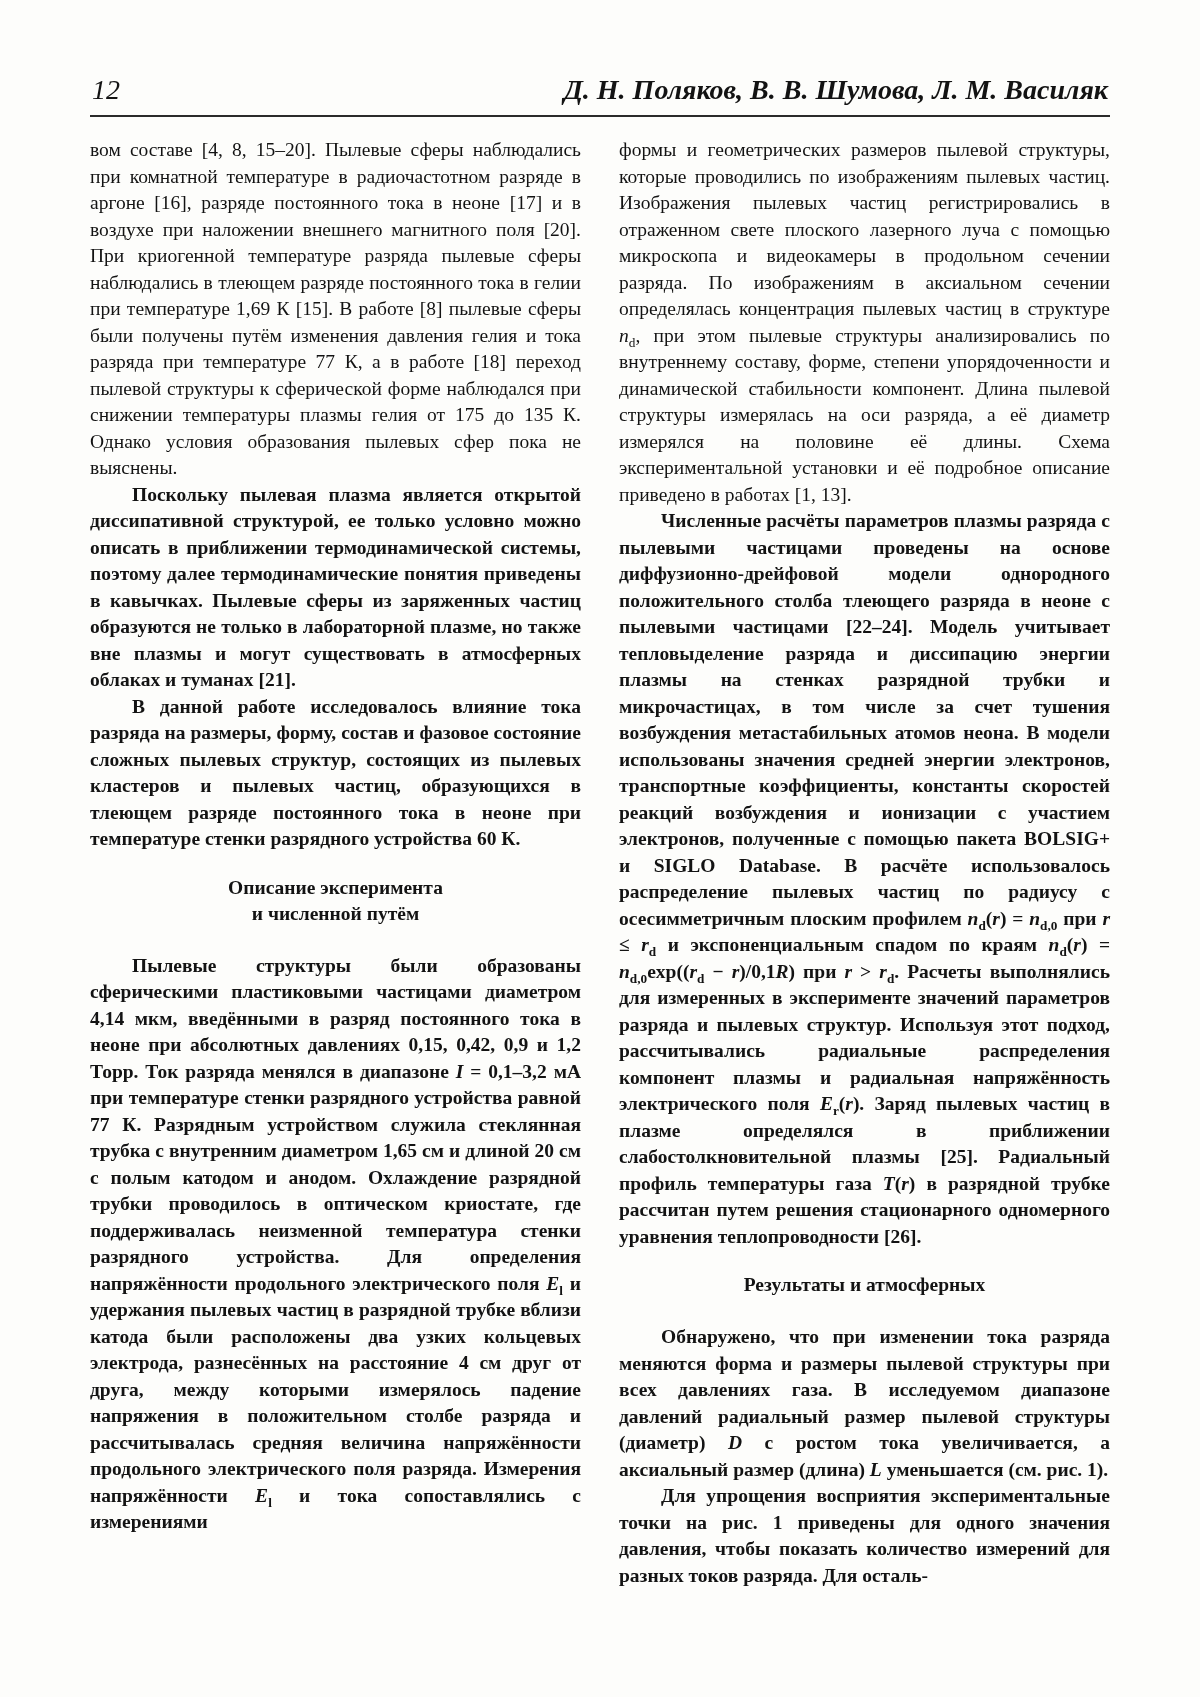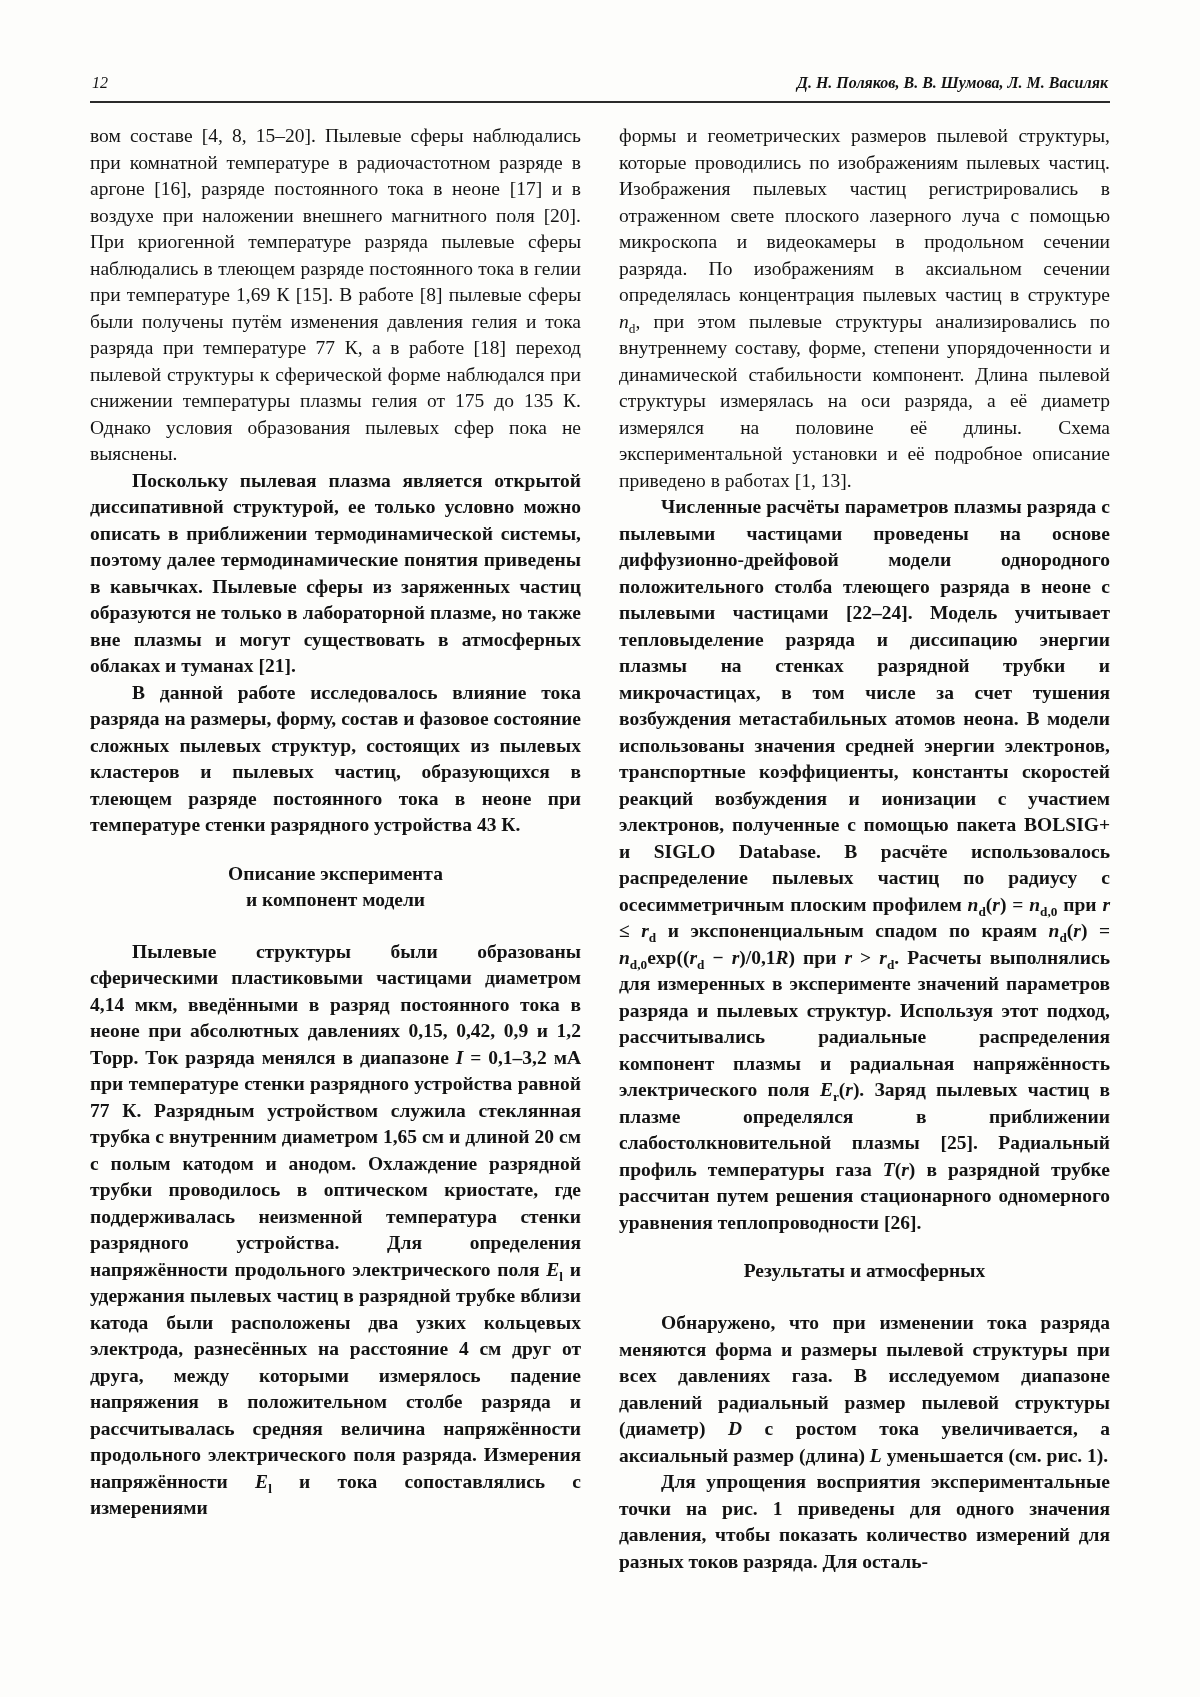--- a/index.html
+++ b/index.html
@@ -13,21 +13,21 @@
   }
   .page {
     width: 1200px;
     height: 1697px;
     padding: 74px 90px 40px 90px;
   }
   .running-head {
     display: flex;
     justify-content: space-between;
     align-items: flex-end;
-    font-size: 16px;
+    font-size: 28px;
     padding: 0 2px 9px 2px;
   }
   .running-head .page-number { font-style: italic; }
   .running-head .authors { font-style: italic; font-weight: bold; }
   .header-rule {
     border: 0;
     border-top: 2px solid #2a2a2a;
     height: 0;
     margin-bottom: 20px;
   }
@@ -67,24 +67,24 @@
     <span class="authors">Д. Н. Поляков, В. В. Шумова, Л. М. Василяк</span>
   </header>
 
   <hr class="header-rule">
 
   <main class="columns">
 
     <section class="col">
       <p class="para">вом составе [4, 8, 15–20]. Пылевые сферы наблюдались при комнатной температуре в радиочастотном разряде в аргоне [16], разряде постоянного тока в неоне [17] и в воздухе при наложении внешнего магнитного поля [20]. При криогенной температуре разряда пылевые сферы наблюдались в тлеющем разряде постоянного тока в гелии при температуре 1,69 К [15]. В работе [8] пылевые сферы были получены путём изменения давления гелия и тока разряда при температуре 77 К, а в работе [18] переход пылевой структуры к сферической форме наблюдался при снижении температуры плазмы гелия от 175 до 135 К. Однако условия образования пылевых сфер пока не выяснены.</p>
       <p class="para indent">Поскольку пылевая плазма является открытой диссипативной структурой, ее только условно можно описать в приближении термодинамической системы, поэтому далее термодинамические понятия приведены в кавычках. Пылевые сферы из заряженных частиц образуются не только в лабораторной плазме, но также вне плазмы и могут существовать в атмосферных облаках и туманах [21].</p>
-      <p class="para indent">В данной работе исследовалось влияние тока разряда на размеры, форму, состав и фазовое состояние сложных пылевых структур, состоящих из пылевых кластеров и пылевых частиц, образующихся в тлеющем разряде постоянного тока в неоне при температуре стенки разрядного устройства 43 К.</p>
+      <p class="para indent">В данной работе исследовалось влияние тока разряда на размеры, форму, состав и фазовое состояние сложных пылевых структур, состоящих из пылевых кластеров и пылевых частиц, образующихся в тлеющем разряде постоянного тока в неоне при температуре стенки разрядного устройства 60 К.</p>
       <h2 class="section-heading">
         <span class="hl">Описание эксперимента</span>
-        <span class="hl">и компонент модели</span>
+        <span class="hl">и численной путём</span>
       </h2>
       <p class="para indent">Пылевые структуры были образованы сферическими пластиковыми частицами диаметром 4,14 мкм, введёнными в разряд постоянного тока в неоне при абсолютных давлениях 0,15, 0,42, 0,9 и 1,2 Торр. Ток разряда менялся в диапазоне <i>I</i> = 0,1–3,2 мА при температуре стенки разрядного устройства равной 77 К. Разрядным устройством служила стеклянная трубка с внутренним диаметром 1,65 см и длиной 20 см с полым катодом и анодом. Охлаждение разрядной трубки проводилось в оптическом криостате, где поддерживалась неизменной температура стенки разрядного устройства. Для определения напряжённости продольного электрического поля <i>E</i><sub>l</sub> и удержания пылевых частиц в разрядной трубке вблизи катода были расположены два узких кольцевых электрода, разнесённых на расстояние 4 см друг от друга, между которыми измерялось падение напряжения в положительном столбе разряда и рассчитывалась средняя величина напряжённости продольного электрического поля разряда. Измерения напряжённости <i>E</i><sub>l</sub> и тока сопоставлялись с измерениями</p>
     </section>
 
     <section class="col">
       <p class="para">формы и геометрических размеров пылевой структуры, которые проводились по изображениям пылевых частиц. Изображения пылевых частиц регистрировались в отраженном свете плоского лазерного луча с помощью микроскопа и видеокамеры в продольном сечении разряда. По изображениям в аксиальном сечении определялась концентрация пылевых частиц в структуре <i>n</i><sub>d</sub>, при этом пылевые структуры анализировались по внутреннему составу, форме, степени упорядоченности и динамической стабильности компонент. Длина пылевой структуры измерялась на оси разряда, а её диаметр измерялся на половине её длины. Схема экспериментальной установки и её подробное описание приведено в работах [1, 13].</p>
       <p class="para indent">Численные расчёты параметров плазмы разряда с пылевыми частицами проведены на основе диффузионно-дрейфовой модели однородного положительного столба тлеющего разряда в неоне с пылевыми частицами [22–24]. Модель учитывает тепловыделение разряда и диссипацию энергии плазмы на стенках разрядной трубки и микрочастицах, в том числе за счет тушения возбуждения метастабильных атомов неона. В модели использованы значения средней энергии электронов, транспортные коэффициенты, константы скоростей реакций возбуждения и ионизации с участием электронов, полученные с помощью пакета BOLSIG+ и SIGLO Database. В расчёте использовалось распределение пылевых частиц по радиусу с осесимметричным плоским профилем <i>n</i><sub>d</sub>(<i>r</i>) = <i>n</i><sub>d,0</sub> при <i>r</i> ≤ <i>r</i><sub>d</sub> и экспоненциальным спадом по краям <i>n</i><sub>d</sub>(<i>r</i>) = <i>n</i><sub>d,0</sub>exp((<i>r</i><sub>d</sub> − <i>r</i>)/0,1<i>R</i>) при <i>r</i> &gt; <i>r</i><sub>d</sub>. Расчеты выполнялись для измеренных в эксперименте значений параметров разряда и пылевых структур. Используя этот подход, рассчитывались радиальные распределения компонент плазмы и радиальная напряжённость электрического поля <i>E</i><sub>r</sub>(<i>r</i>). Заряд пылевых частиц в плазме определялся в приближении слабостолкновительной плазмы [25]. Радиальный профиль температуры газа <i>T</i>(<i>r</i>) в разрядной трубке рассчитан путем решения стационарного одномерного уравнения теплопроводности [26].</p>
       <h2 class="section-heading">
         <span class="hl">Результаты и атмосферных</span>
       </h2>

